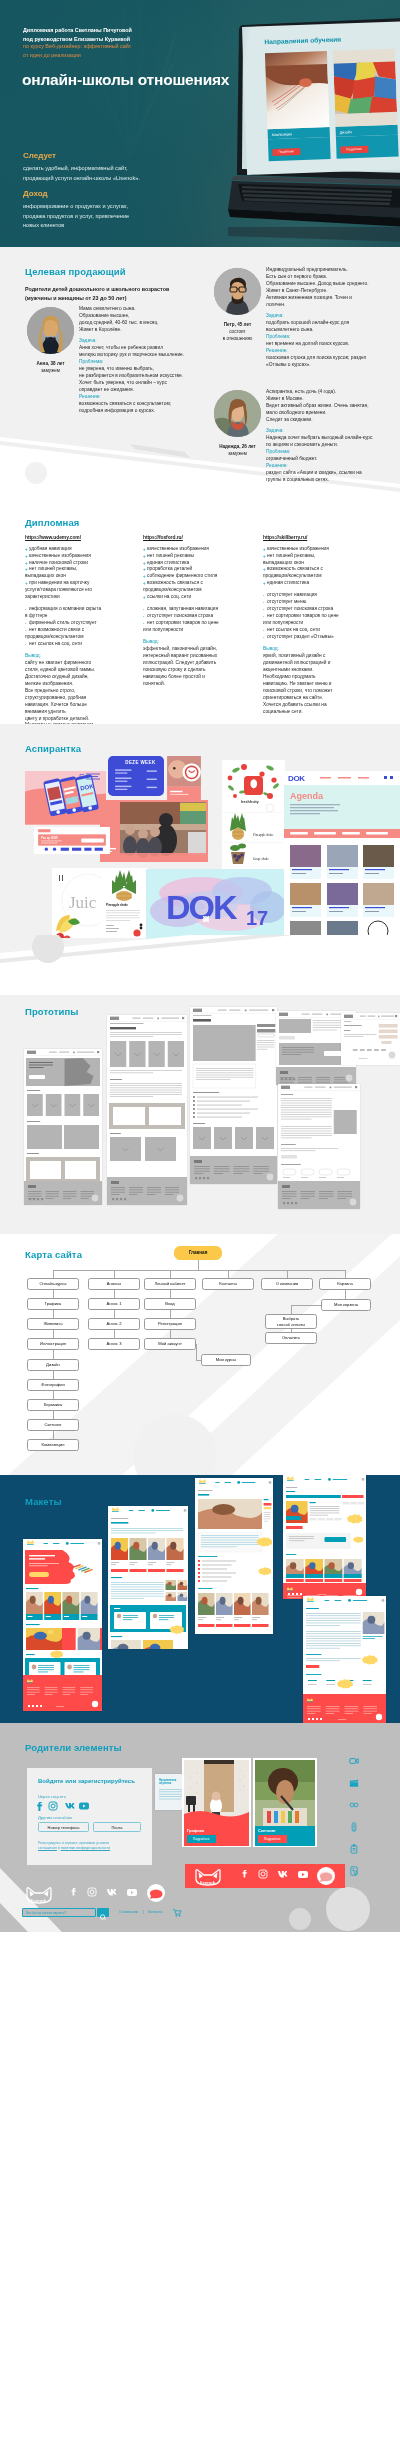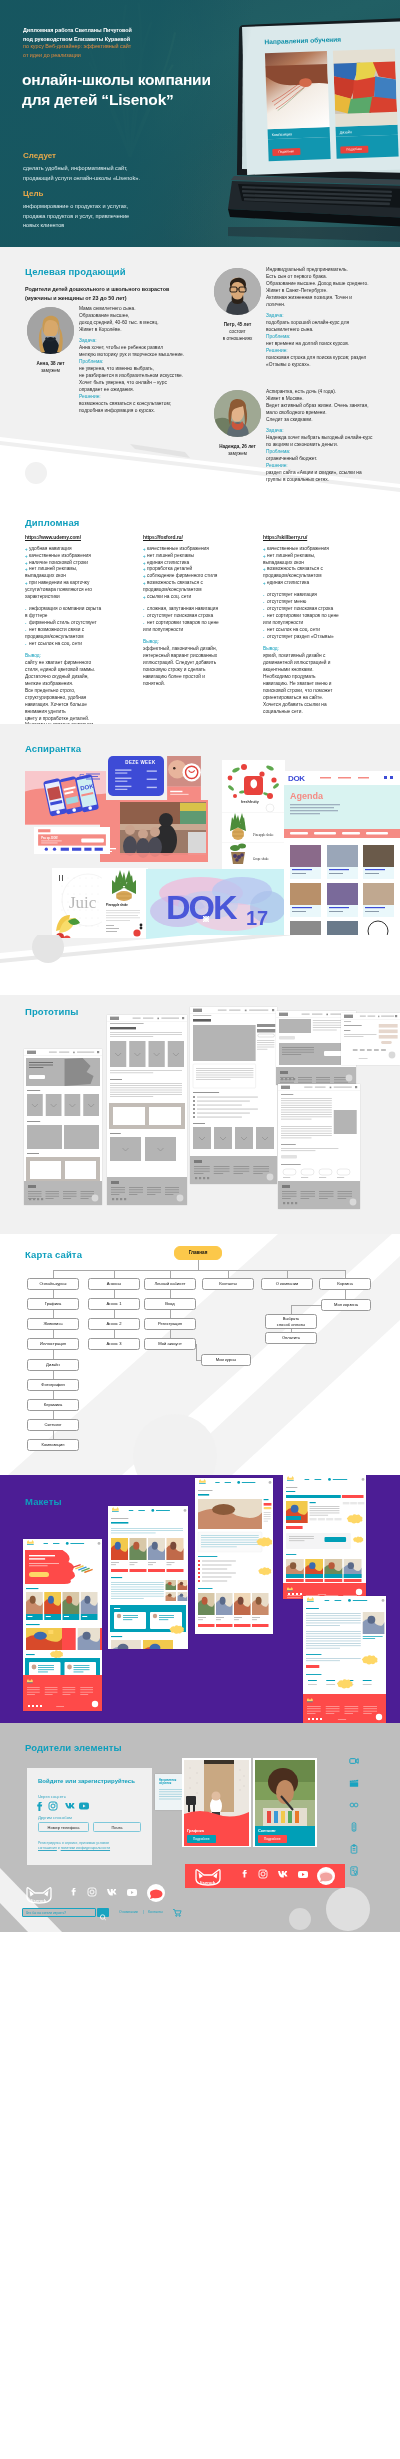--- a/index.html
+++ b/index.html
@@ -64,21 +64,21 @@
   
   #proto{height:239px;background:#f1f1f1}
   .pw{position:absolute;background:#fff;box-shadow:0 0 1.5px rgba(0,0,0,.14);overflow:hidden}
 
   
   #guide{height:136px;background:#fff}
   .sw{position:absolute;height:13px;left:152px}
   .swl{position:absolute;left:0;top:0;font-size:5px;color:#3c3c3c;font-family:"Liberation Serif",serif;letter-spacing:.2px}
 
   
-  #mock{height:248px;background:#4c1d95}
+  #mock{height:248px;background:#0c4a6e}
   .mk{position:absolute;background:#fff;overflow:hidden;box-shadow:0 0 1.5px rgba(0,0,0,.13)}
 
   
   #elems{height:209px;background:#bebebe}
   .lpanel{position:absolute;left:27px;top:45px;width:125px;height:97px;background:#f0f0f0}
   .lpanel .lt{position:absolute;left:11px;top:10px;color:#0f9fbd;font-weight:bold;font-size:6px}
   .lpanel .lb{position:absolute;left:11px;color:#37a8c4;font-size:4.2px}
   .lbtn{position:absolute;border:.5px solid #7ec8da;border-radius:1.5px;background:#f0f0f0;
         color:#1c1c1c;font-size:4px;display:flex;align-items:center;justify-content:center;height:10px}
   .lconsent{position:absolute;left:11px;top:73px;font-size:3.4px;color:#37a8c4;line-height:1.5}
@@ -168,29 +168,28 @@
     <div class="tint"></div>
     <div class="credit">
       <div>Дипломная работа Светланы Пичуговой</div>
       <div>под руководством Елизаветы Кураевой</div>
     </div>
     <div class="course">
       <div>по курсу Веб-дизайнер: эффективный сайт</div>
       <div>от идеи до реализации</div>
     </div>
     <div class="htitle">
-      <div>онлайн-школы компании</div>
-      <div>для детей “Lisenok”</div>
+      <div>онлайн-школы отношениях</div>
     </div>
     <div class="hlabel" style="top:151px">Следует</div>
     <div class="hbody" style="top:164px">
       <div>сделать удобный, информативный сайт,</div>
       <div>продающий услуги онлайн-школы «Lisenok».</div>
     </div>
-    <div class="hlabel" style="top:189px">Цель</div>
+    <div class="hlabel" style="top:189px">Доход</div>
     <div class="hbody" style="top:202px">
       <div>информирование о продуктах и услугах,</div>
       <div>продажа продуктов и услуг, привлечение</div>
       <div>новых клиентов</div>
     </div>
   </div>
 
   <div class="sec" id="aud">
     <svg class="diag" style="left:0;top:0;width:400px;height:253px" viewBox="0 0 400 253" preserveAspectRatio="none">
       <path d="M0 0 L400 0 L400 237 L0 190 Z" fill="#f1f1f1"></path>

